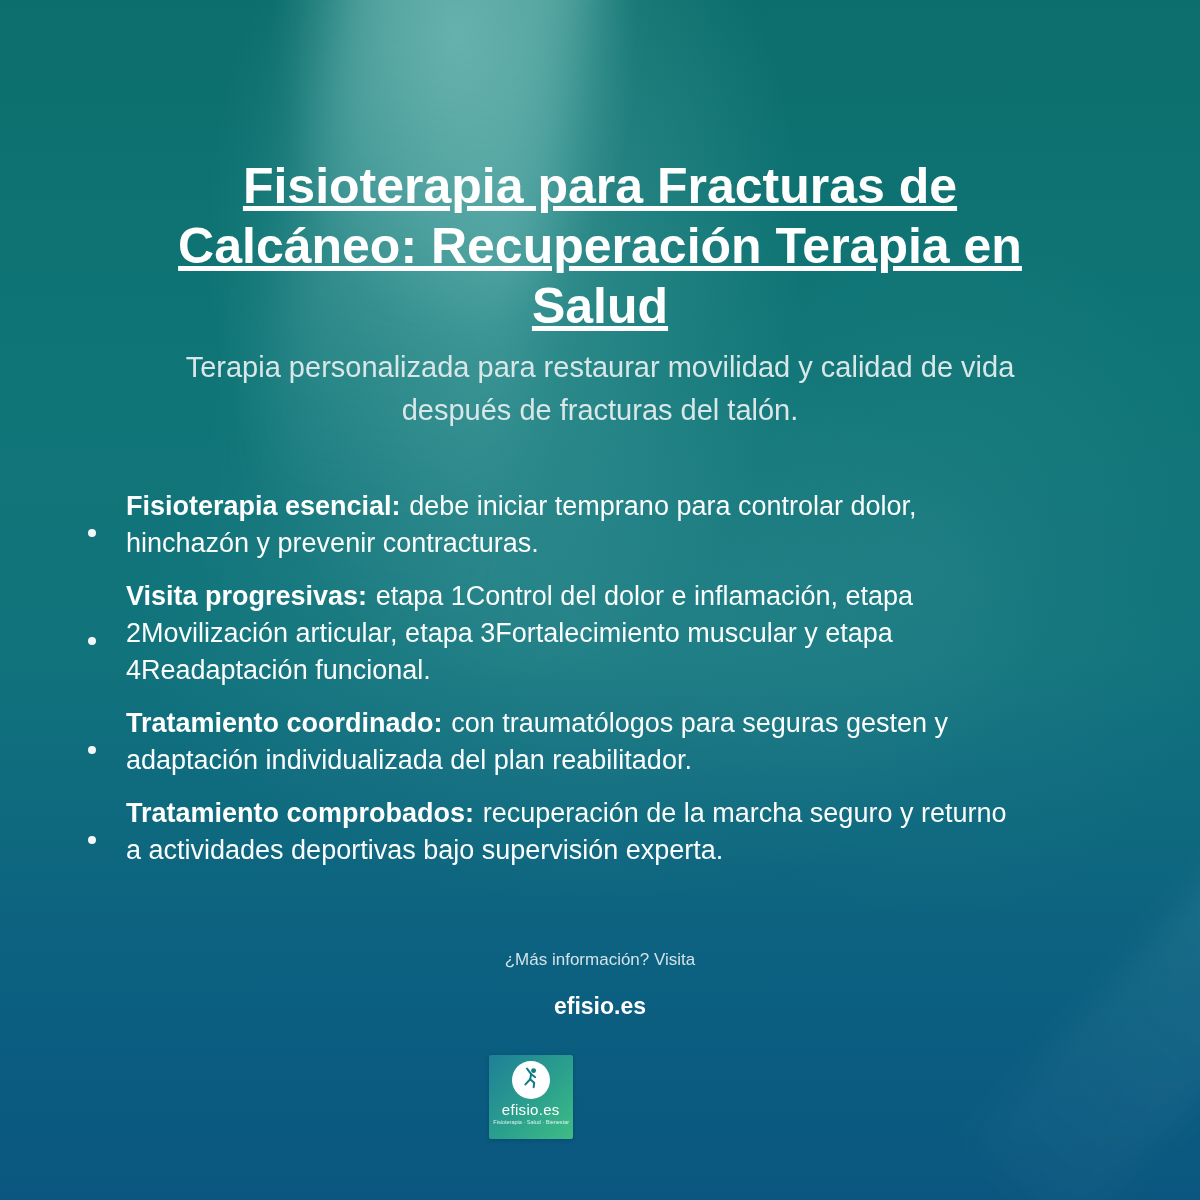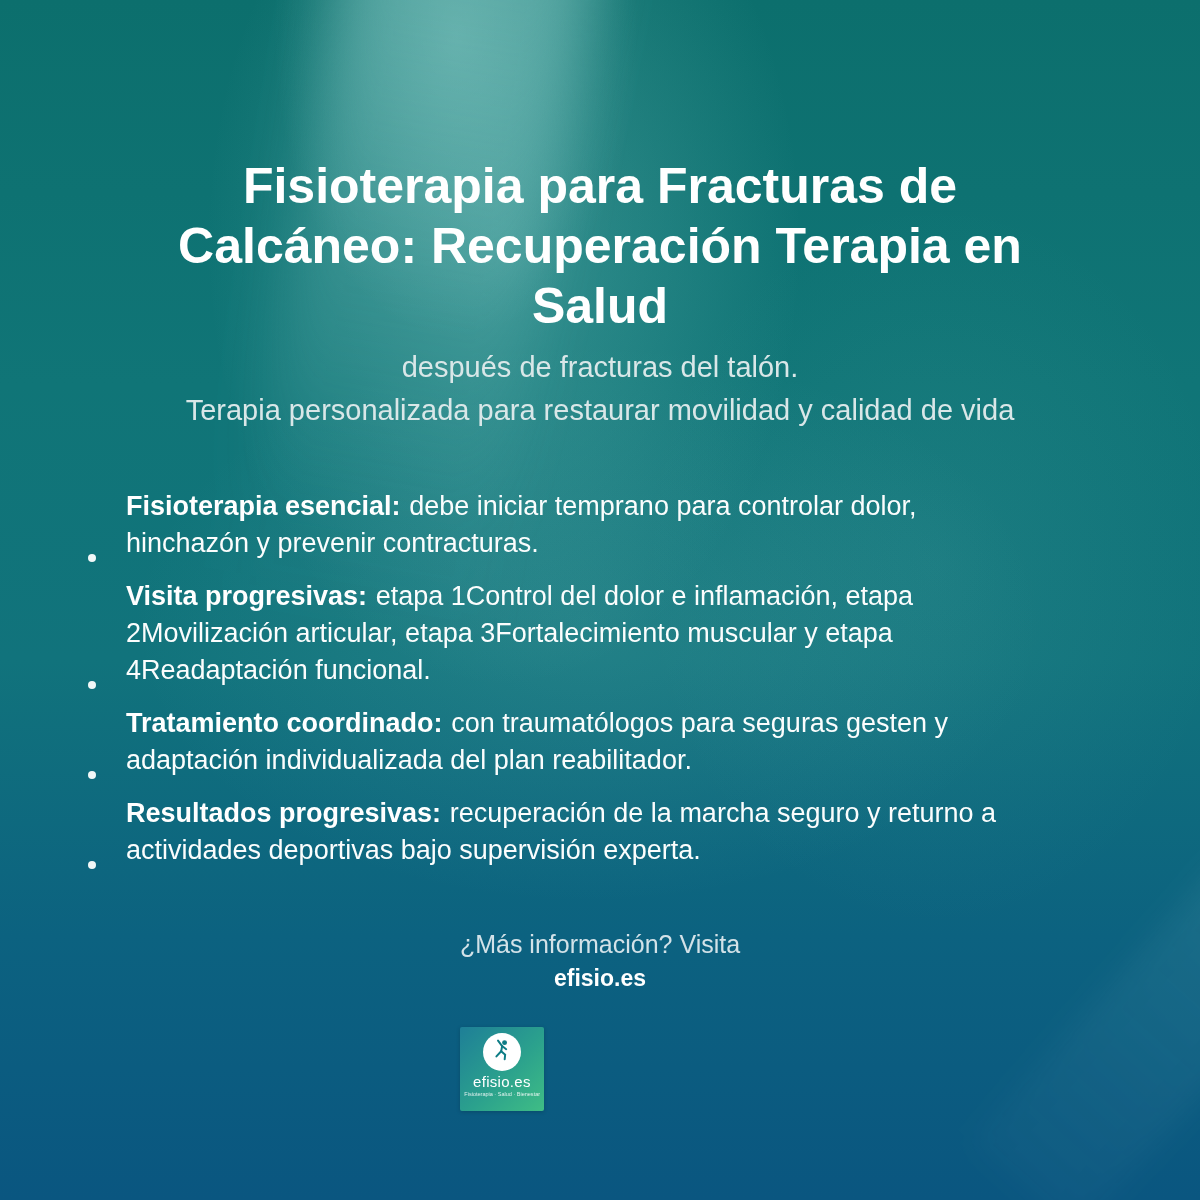--- a/index.html
+++ b/index.html
@@ -55,42 +55,42 @@
   h1.title {
     margin: 156px auto 0;
     width: 1020px;
     text-align: center;
     color: #ffffff;
     font-size: 50px;
     line-height: 60px;
     font-weight: bold;
     letter-spacing: 0;
   }
-  h1.title span { display: block; }
+  h1.title span { display: block; text-decoration: underline; }
   .subtitle {
     margin: 10px auto 0;
     width: 1060px;
     text-align: center;
     color: #d9e7e8;
     font-size: 29px;
     line-height: 43px;
     font-weight: 400;
   }
   .subtitle span { display: block; }
   .bullets {
     list-style: none;
     margin: 56px 0 0 0;
     padding: 0 0 0 88px;
     width: 940px;
     align-self: flex-start;
     box-sizing: content-box;
   }
   .bullets li {
     display: flex;
-    align-items: flex-end;
+    align-items: center;
     margin-top: 16px;
   }
   .bullets li:first-child { margin-top: 0; }
   .bullet-dot {
     flex: 0 0 auto;
     width: 8px;
     height: 8px;
     margin: 15px 30px 0 0;
     border-radius: 50%;
     background: #f2f8f8;
@@ -105,23 +105,23 @@
   .bullet-text .lead {
     font-weight: bold;
     color: #ffffff;
     margin-right: 0.32em;
   }
   .footer {
     margin-top: 60px;
     text-align: center;
   }
   .footer-cta {
-    margin: 0;
+    margin: 16px;
     color: #d3e2e8;
-    font-size: 25px;
+    font-size: 17px;
     line-height: 30px;
   }
   .footer-domain {
     margin: 4px 0 0 0;
     color: #ffffff;
     font-size: 23px;
     line-height: 30px;
     font-weight: bold;
   }
   .logo-card {
@@ -171,40 +171,40 @@
 
   <div class="content">
 
     <h1 class="title">
       <span>Fisioterapia para Fracturas de</span>
       <span>Calcáneo: Recuperación Terapia en</span>
       <span>Salud</span>
     </h1>
 
     <p class="subtitle">
+      <span>Terapia personalizada para restaurar movilidad y calidad de vida</span>
       <span>después de fracturas del talón.</span>
-      <span>Terapia personalizada para restaurar movilidad y calidad de vida</span>
     </p>
 
     <ul class="bullets">
       <li>
         <span class="bullet-dot"></span>
         <p class="bullet-text"><span class="lead">Fisioterapia esencial:</span><span>debe iniciar temprano para controlar dolor, hinchazón y prevenir contracturas.</span></p>
       </li>
       <li>
         <span class="bullet-dot"></span>
         <p class="bullet-text"><span class="lead">Visita progresivas:</span><span>etapa 1Control del dolor e inflamación, etapa 2Movilización articular, etapa 3Fortalecimiento muscular y etapa 4Readaptación funcional.</span></p>
       </li>
       <li>
         <span class="bullet-dot"></span>
         <p class="bullet-text"><span class="lead">Tratamiento coordinado:</span><span>con traumatólogos para seguras gesten y adaptación individualizada del plan reabilitador.</span></p>
       </li>
       <li>
         <span class="bullet-dot"></span>
-        <p class="bullet-text"><span class="lead">Resultados progresivas:</span><span>recuperación de la marcha seguro y returno a actividades deportivas bajo supervisión experta.</span></p>
+        <p class="bullet-text"><span class="lead">Tratamiento comprobados:</span><span>recuperación de la marcha seguro y returno a actividades deportivas bajo supervisión experta.</span></p>
       </li>
     </ul>
 
     <div class="footer">
       <p class="footer-cta">¿Más información? Visita</p>
       <p class="footer-domain">efisio.es</p>
 
       <div class="logo-card">
         <div class="logo-circle">
           <svg width="28" height="28" viewBox="0 0 24 24">

